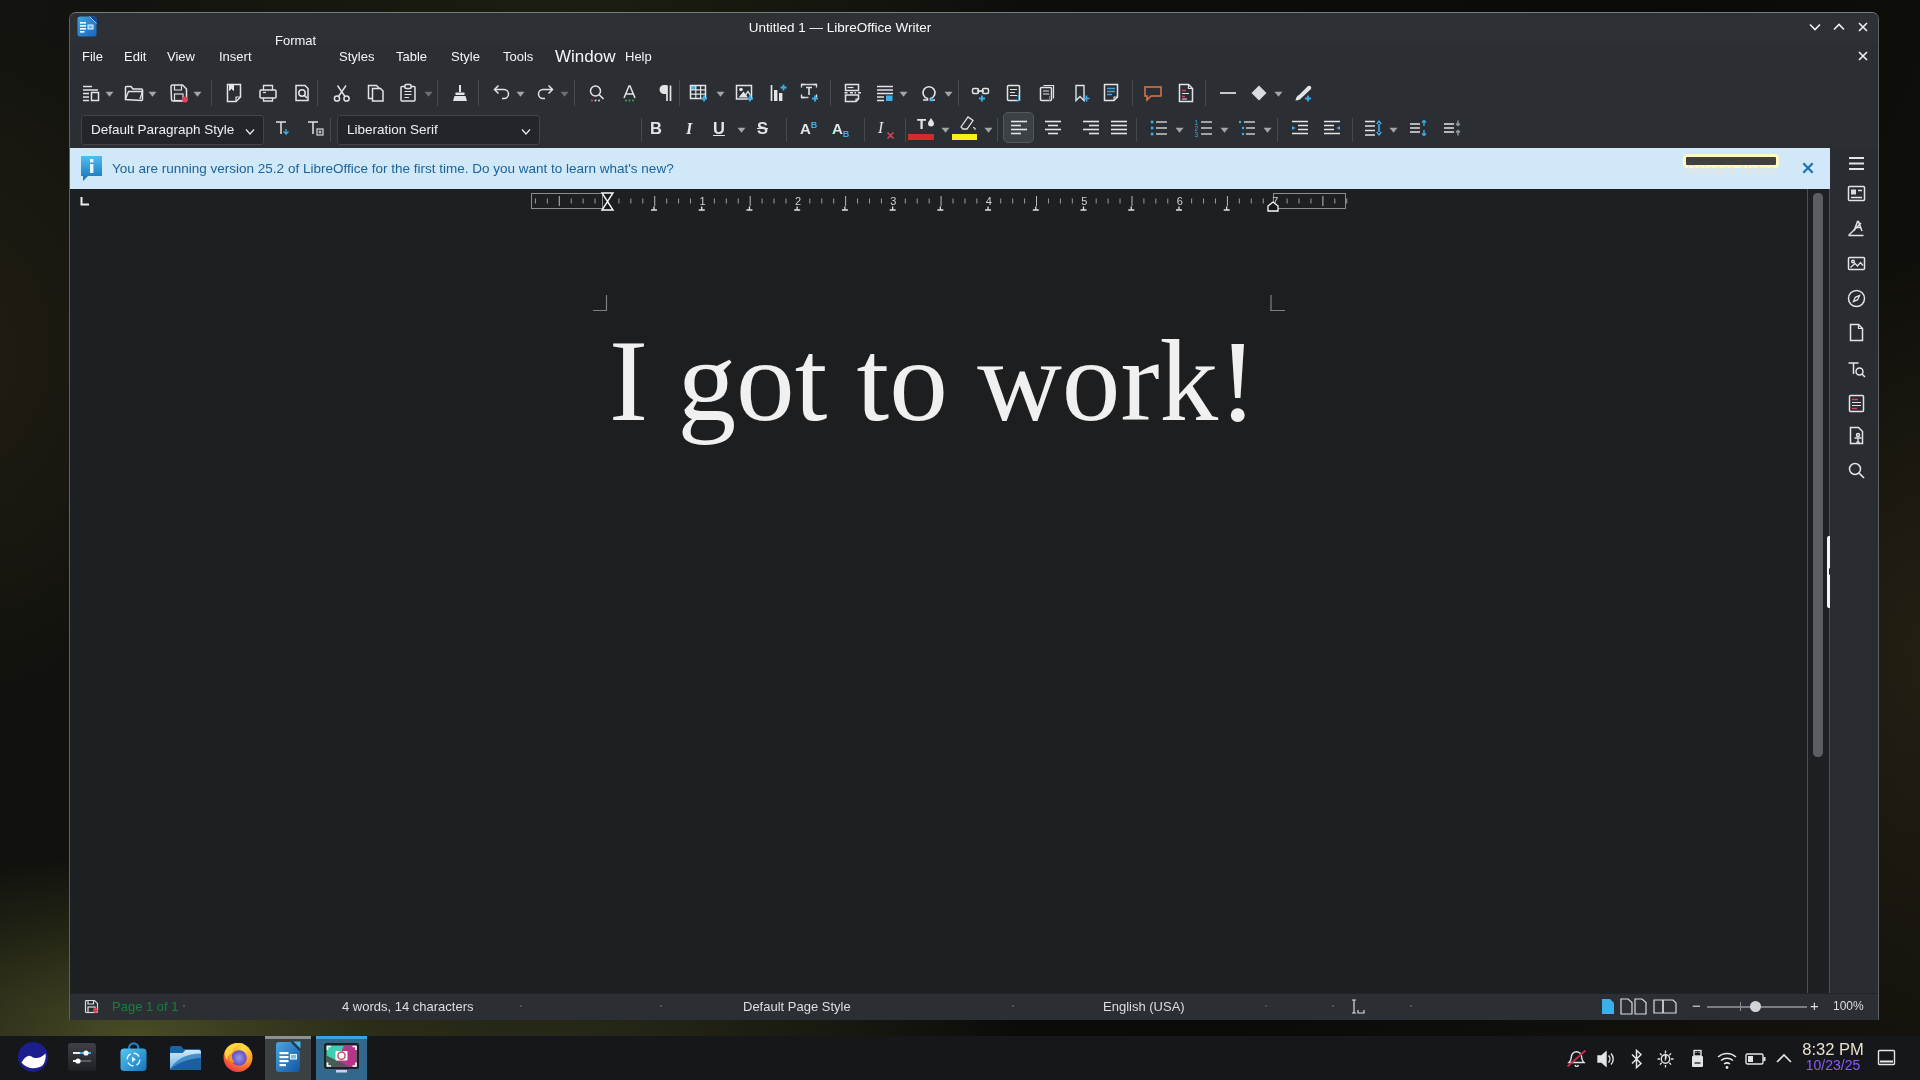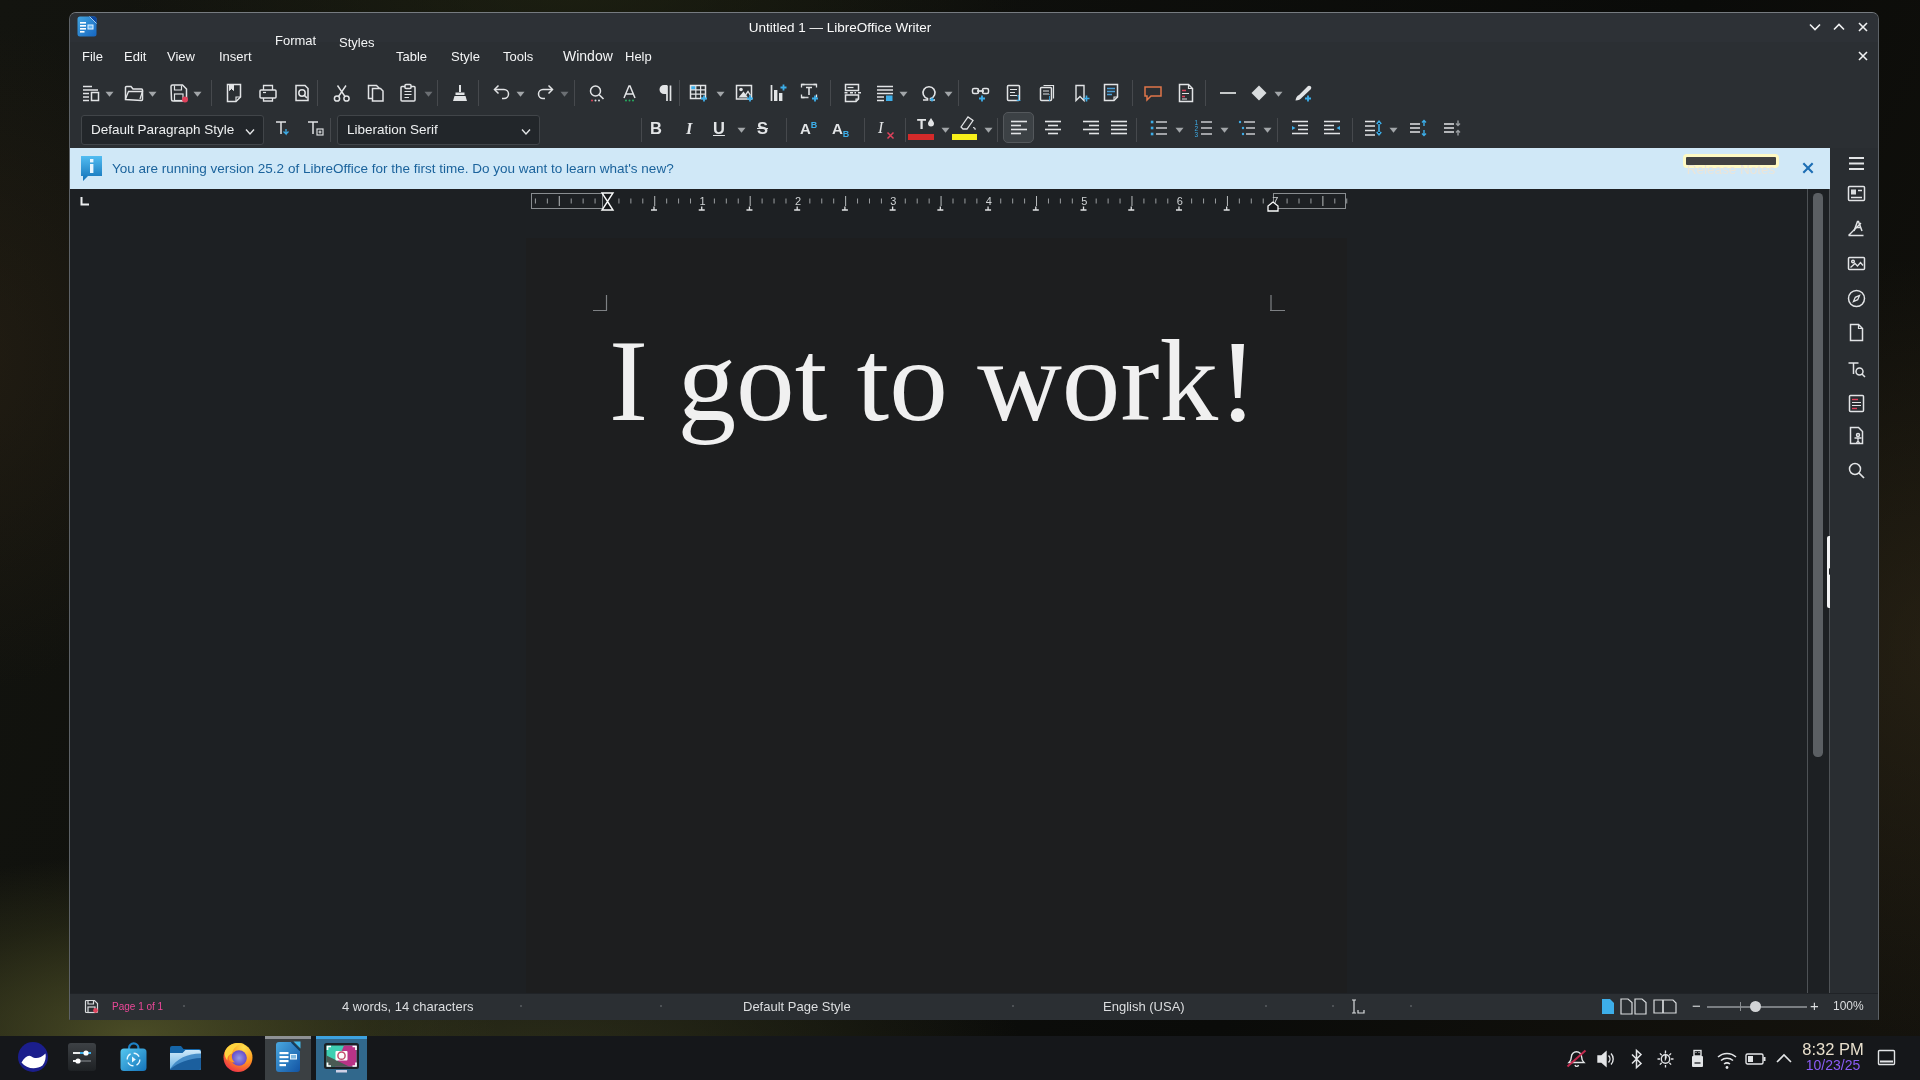--- a/index.html
+++ b/index.html
@@ -57,25 +57,25 @@
     <path d="M2 8.5 L7 3.5 L12 8.5" stroke="#f0f1f2" stroke-width="1.6" fill="none"></path>
   </svg>
 <svg style="left:1857px;top:21px" width="12" height="12" viewBox="0 0 12 12">
     <path d="M2 2 L10 10 M10 2 L2 10" stroke="#f0f1f2" stroke-width="1.6" fill="none"></path>
   </svg>
 <div class="t" style="left:82px;top:42px;height:30px;line-height:29px;color:#f4f5f6;font-size:13px;">File</div>
 <div class="t" style="left:124px;top:42px;height:30px;line-height:29px;color:#f4f5f6;font-size:13px;">Edit</div>
 <div class="t" style="left:167px;top:42px;height:30px;line-height:29px;color:#f4f5f6;font-size:13px;">View</div>
 <div class="t" style="left:219px;top:42px;height:30px;line-height:29px;color:#f4f5f6;font-size:13px;">Insert</div>
 <div class="t" style="left:275px;top:26px;height:30px;line-height:29px;color:#f4f5f6;font-size:13px;">Format</div>
-<div class="t" style="left:339px;top:28px;height:30px;line-height:29px;color:#f4f5f6;font-size:13px;">Styles</div>
+<div class="t" style="left:339px;top:42px;height:30px;line-height:29px;color:#f4f5f6;font-size:13px;">Styles</div>
 <div class="t" style="left:396px;top:42px;height:30px;line-height:29px;color:#f4f5f6;font-size:13px;">Table</div>
 <div class="t" style="left:451px;top:42px;height:30px;line-height:29px;color:#f4f5f6;font-size:13px;">Style</div>
 <div class="t" style="left:503px;top:42px;height:30px;line-height:29px;color:#f4f5f6;font-size:13px;">Tools</div>
-<div class="t" style="left:555px;top:42px;height:30px;line-height:29px;color:#f4f5f6;font-size:14px;margin-left:8px;">Window</div>
+<div class="t" style="left:555px;top:42px;height:30px;line-height:29px;color:#f4f5f6;font-size:17px;">Window</div>
 <div class="t" style="left:625px;top:42px;height:30px;line-height:29px;color:#f4f5f6;font-size:13px;">Help</div>
 <svg style="left:1857px;top:50px" width="12" height="12" viewBox="0 0 12 12">
     <path d="M2 2 L10 10 M10 2 L2 10" stroke="#f0f1f2" stroke-width="1.6" fill="none"></path>
   </svg>
 <svg style="left:0;top:0" width="0" height="0"></svg>
 <svg style="left:82px;top:83px" width="20" height="20" viewBox="0 0 20 20" fill="none" stroke="#e2e4e6" stroke-width="1.5">
     <path d="M1 3.5 H10 M1 7 H16 M1 10.5 H7 M1 14 H7 M1 17.5 H7" stroke-width="1.5"></path>
     <rect x="9.5" y="9.5" width="7" height="8"></rect>
   </svg>
 <svg style="left:105px;top:91px" width="9" height="7" viewBox="0 0 9 7">
@@ -598,21 +598,21 @@
     <circle cx="9" cy="9" r="5.5"></circle>
     <path d="M13 13 L18 18" stroke-width="1.7"></path>
   </svg>
 <div class="abs" style="left:70px;top:993px;width:1808px;height:27px;background:#2b2f33;border-top:1px solid #202327;"></div>
 <svg style="left:84px;top:999px" width="15" height="15" viewBox="0 0 15 15" fill="none" stroke="#d9dcde" stroke-width="1.2">
     <path d="M1.5 2.5 a1 1 0 0 1 1-1 h8 L13.5 4.5 v8 a1 1 0 0 1-1 1 h-10 a1 1 0 0 1-1-1 z"></path>
     <path d="M4 1.5 v3.5 h5.5 v-3.5"></path>
     <rect x="4" y="8" width="7" height="5.5"></rect>
     <circle cx="11.5" cy="11.5" r="2.4" fill="#e0425c" stroke="none"></circle>
   </svg>
-<div class="t" style="left:112px;top:993px;height:27px;line-height:27px;color:#ec4899;font-size:10px;">Page 1 of 1</div>
+<div class="t" style="left:112px;top:993px;height:27px;line-height:27px;color:#15803d;font-size:13px;">Page 1 of 1</div>
 <div class="t" style="left:342px;top:993px;height:27px;line-height:27px;color:#dcdee0;font-size:13px;">4 words, 14 characters</div>
 <div class="t" style="left:743px;top:993px;height:27px;line-height:27px;color:#dcdee0;font-size:13px;">Default Page Style</div>
 <div class="t" style="left:1103px;top:993px;height:27px;line-height:27px;color:#dcdee0;font-size:13px;">English (USA)</div>
 <svg style="left:1350px;top:999px" width="20" height="15" viewBox="0 0 20 15" stroke="#d9dcde" fill="none" stroke-width="1.2">
     <path d="M2 1 h4 M2 14 h4 M4 1 v13 M8 11 v3 h6 v-3"></path>
   </svg>
 <svg style="left:1601px;top:998px" width="14" height="17" viewBox="0 0 14 17">
     <path d="M1 1 h8 l4 4 v11 h-12 z" fill="#3daee9"></path>
   </svg>
 <svg style="left:1620px;top:998px" width="27" height="17" viewBox="0 0 27 17" stroke="#d9dcde" fill="none" stroke-width="1.2">

